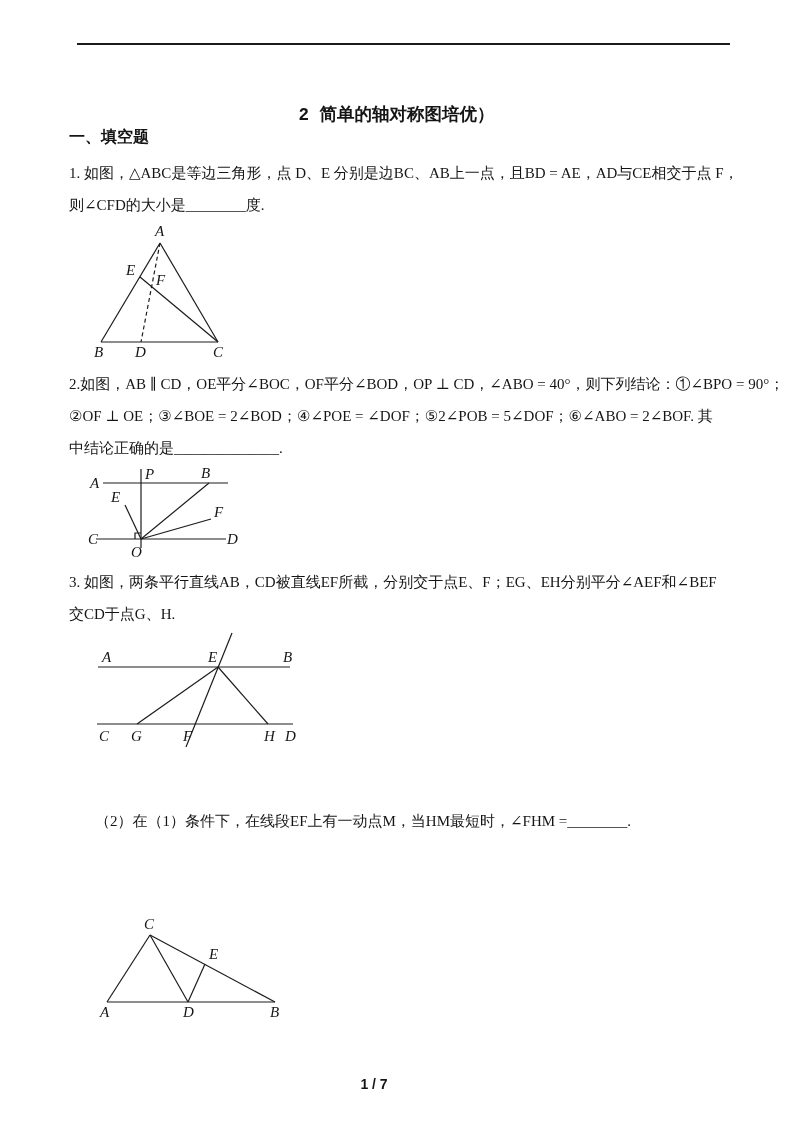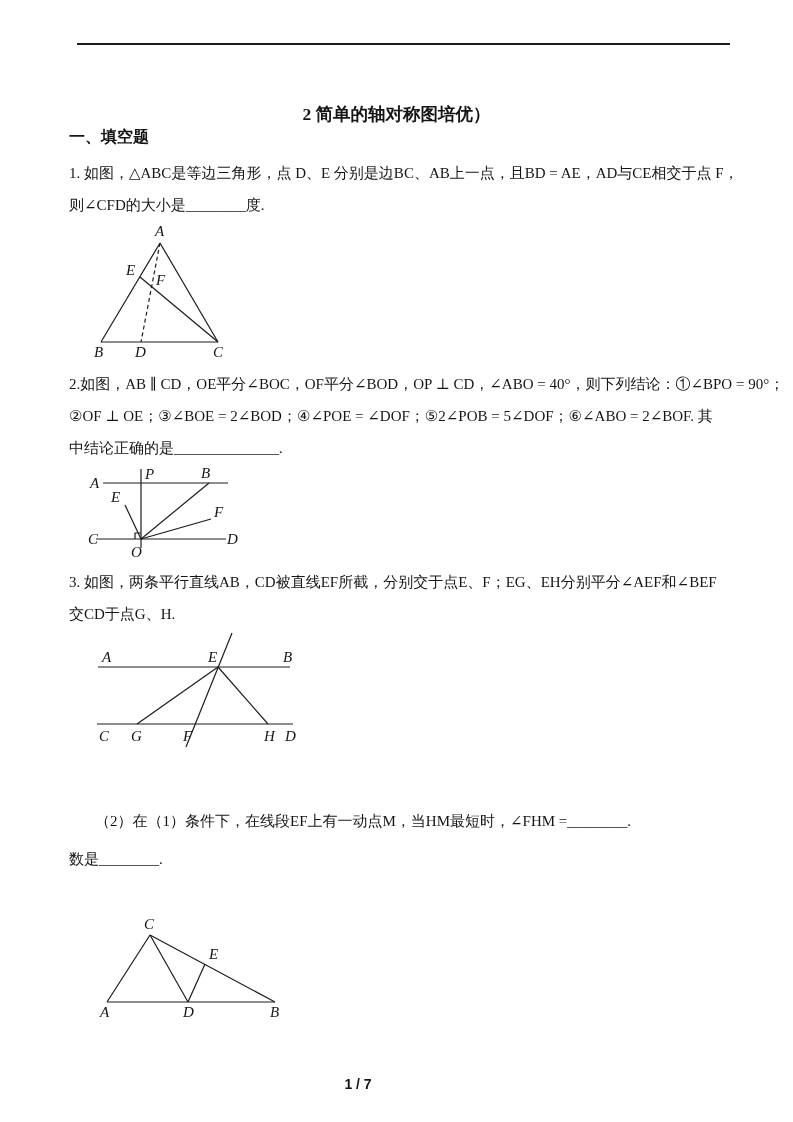--- a/index.html
+++ b/index.html
@@ -4,40 +4,40 @@
 <style>
   html,body { margin:0; padding:0; background:#ffffff; }
   .page {
     position:relative; width:793px; height:1122px; background:#ffffff;
     font-family:"Liberation Serif","DejaVu Serif",serif; color:#151515;
     overflow:hidden;
   }
   .top-rule { position:absolute; left:77px; top:43px; width:653px; height:2px; background:#1c1c1c; }
   .doc-title {
     position:absolute; left:0; top:102px; width:793px; text-align:center;
-    font-family:Liberation Serif, serif;
+    font-family:Liberation Mono, monospace;
     font-size:17.5px; font-weight:bold; margin:0;
   }
   .section-heading {
     position:absolute; left:69px; top:127px;
     font-family:"Liberation Sans","DejaVu Sans",sans-serif;
     font-size:16px; font-weight:bold;
   }
   .para { position:absolute; left:69px; width:668px; font-size:15px; margin:0; }
   .para .line { display:block; line-height:32px; white-space:nowrap; }
   .para.indent { left:95px; width:640px; }
   .fig { position:absolute; }
   .fig line, .fig path, .fig polyline { stroke:#1c1c1c; stroke-width:1.2; fill:none; }
   .fig .dashed { stroke-dasharray:4 3; }
   .fig text {
     font-family:"Liberation Serif","DejaVu Serif",serif; font-style:italic;
     font-size:15px; fill:#151515;
   }
   .page-num {
-    position:absolute; top:1076px; left:0; width:716px; text-align:center;
+    position:absolute; top:1076px; left:16px; width:716px; text-align:center;
     font-family:"Liberation Sans","DejaVu Sans",sans-serif;
     font-size:14px; font-weight:bold;
   }
 </style>
 </head>
 <body>
 
 <div class="page">
 
   <div class="top-rule"></div>
@@ -108,21 +108,20 @@
     <text x="95" y="115">F</text>
     <text x="176" y="115">H</text>
     <text x="197" y="115">D</text>
   </svg>
 
   <p class="para indent" style="top:805px;">
     <span class="line">（2）在（1）条件下，在线段EF上有一动点M，当HM最短时，∠FHM =________.</span>
   </p>
 
   <p class="para" style="top:843px;">
-    <span class="line">数是________.</span>
   </p>
 
   <svg class="fig" style="left:88px; top:913px;" width="210" height="110" viewBox="0 0 210 110">
     <line x1="19" y1="89" x2="187" y2="89"></line>
     <line x1="19" y1="89" x2="62" y2="22"></line>
     <line x1="62" y1="22" x2="187" y2="89"></line>
     <line x1="62" y1="22" x2="100" y2="89"></line>
     <line x1="100" y1="89" x2="117" y2="51"></line>
     <text x="56" y="16">C</text>
     <text x="121" y="46">E</text>

